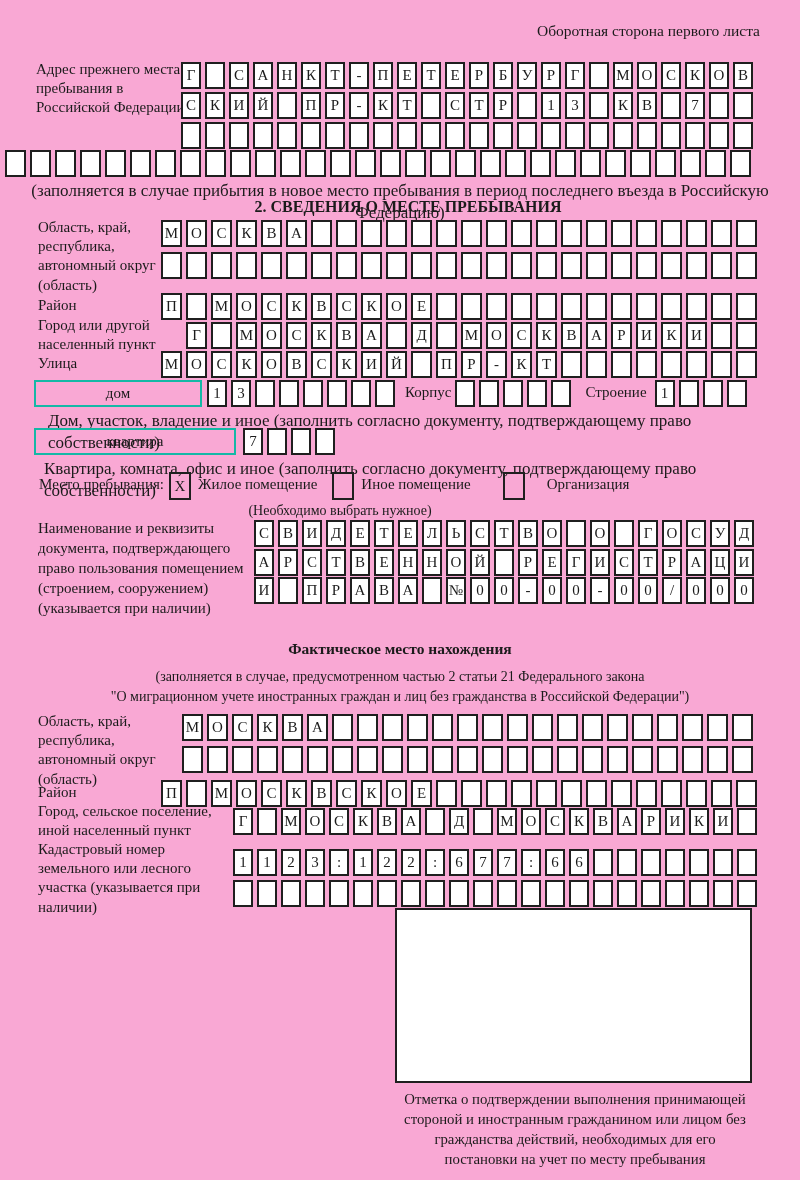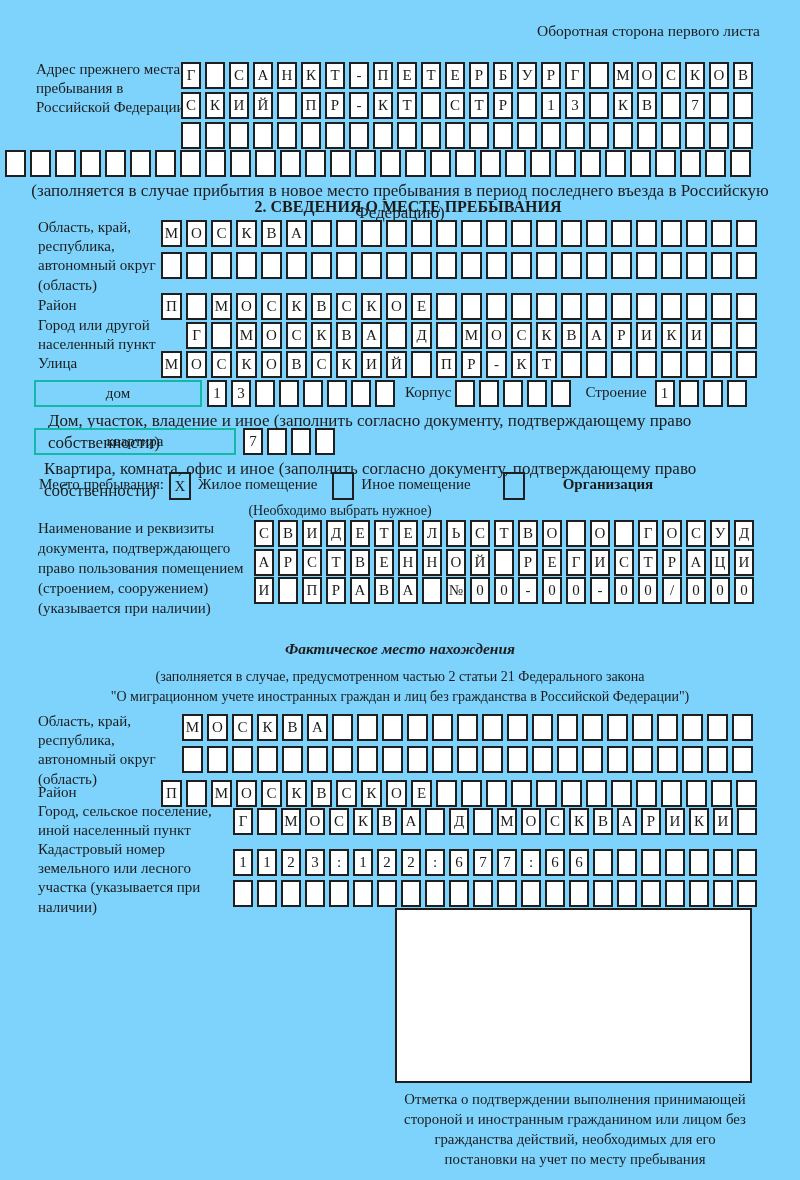--- a/index.html
+++ b/index.html
@@ -1,27 +1,27 @@
 <!DOCTYPE html>
 <html><head>
 <meta charset="utf-8">
 <style>
   * { margin:0; padding:0; box-sizing:border-box; }
   html,body { background:#ffffff; }
   .page {
     position:relative; width:800px; height:1180px; margin:0 auto;
-    background:#7dd3fc; color:#1b1b1b;
+    background:#f9a8d4; color:#1b1b1b;
     font-family:"Liberation Serif","DejaVu Serif",serif;
     overflow:hidden;
   }
   .abs { position:absolute; }
   .lbl { font-size:15px; line-height:1.28; }
   .note { font-size:17px; line-height:1.3; }
   .title { font-size:16px; font-weight:bold; text-align:center;padding-left:16px; }
-  .subtitle { font-size:15.5px; font-weight:bold; text-align:center;font-style:italic; }
+  .subtitle { font-size:15.5px; font-weight:bold; text-align:center; }
   .center { text-align:center; }
 
   .cells { display:flex; }
   .cell {
     flex:none; width:21px; height:27px; margin-right:4px;
     border:2px solid #1f1f1f; background:#fff;
     display:flex; align-items:center; justify-content:center;
     font-size:15px; line-height:1;
   }
   .p24 .cell { width:20px; }
@@ -342,21 +342,21 @@
   </div>
   <div class="abs note" style="left:44px; top:458px; width:740px;">Квартира, комната, офис и иное (заполнить согласно документу, подтверждающему право собственности)</div>
 
   <div class="abs inlinerow" style="left:39px; top:472px;">
     <span class="inlbl">Место пребывания:</span>
     <span class="checkbox" style="margin-left:5px;">X</span>
     <span class="inlbl" style="margin-left:7px;">Жилое помещение</span>
     <span class="checkbox" style="margin-left:15px;"></span>
     <span class="inlbl" style="margin-left:7px;">Иное помещение</span>
     <span class="checkbox" style="margin-left:32px;"></span>
-    <span class="inlbl" style="margin-left:38px;font-weight:bold;">Организация</span>
+    <span class="inlbl" style="margin-left:22px;">Организация</span>
   </div>
   <div class="abs note center" style="left:140px; top:502px; width:400px; font-size:14px;">(Необходимо выбрать нужное)</div>
 
   <div class="abs lbl" style="left:38px; top:518px; width:218px; line-height:1.34;">Наименование и реквизиты документа, подтверждающего право пользования помещением (строением, сооружением) (указывается при наличии)</div>
   <div class="abs cells p24" style="left:254px; top:520px;">
       <span class="cell">С</span>
       <span class="cell">В</span>
       <span class="cell">И</span>
       <span class="cell">Д</span>
       <span class="cell">Е</span>

